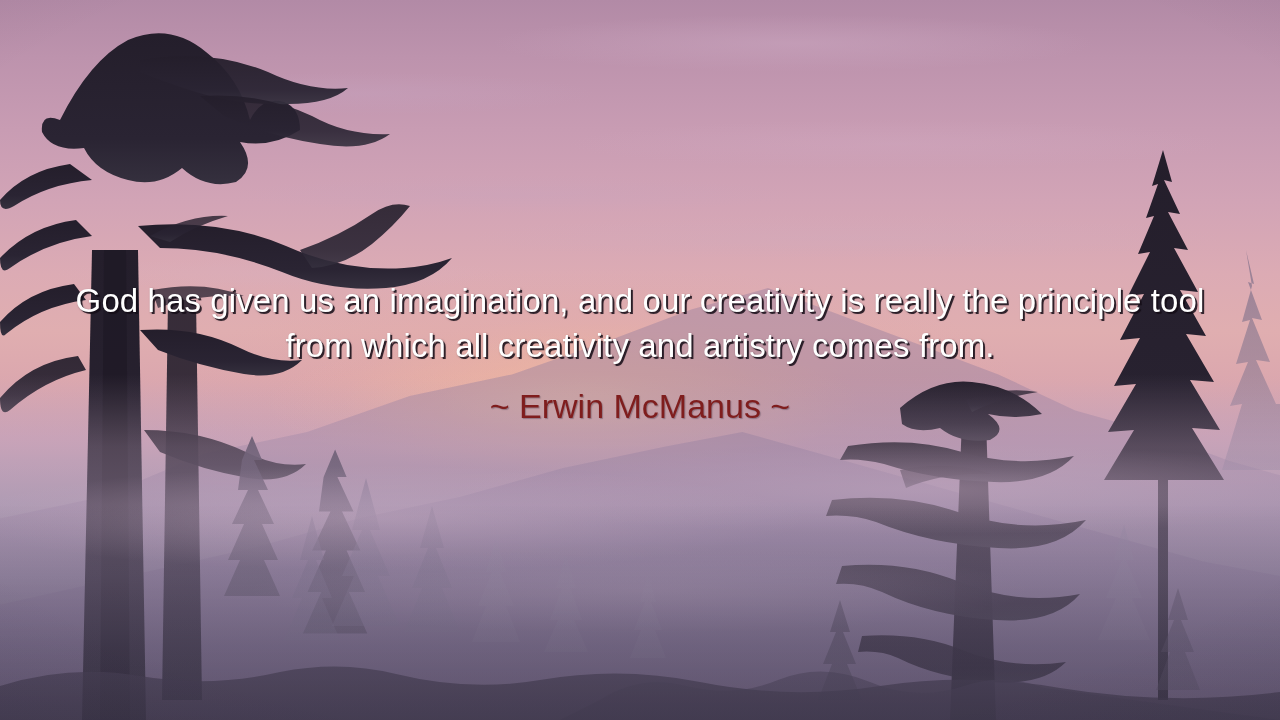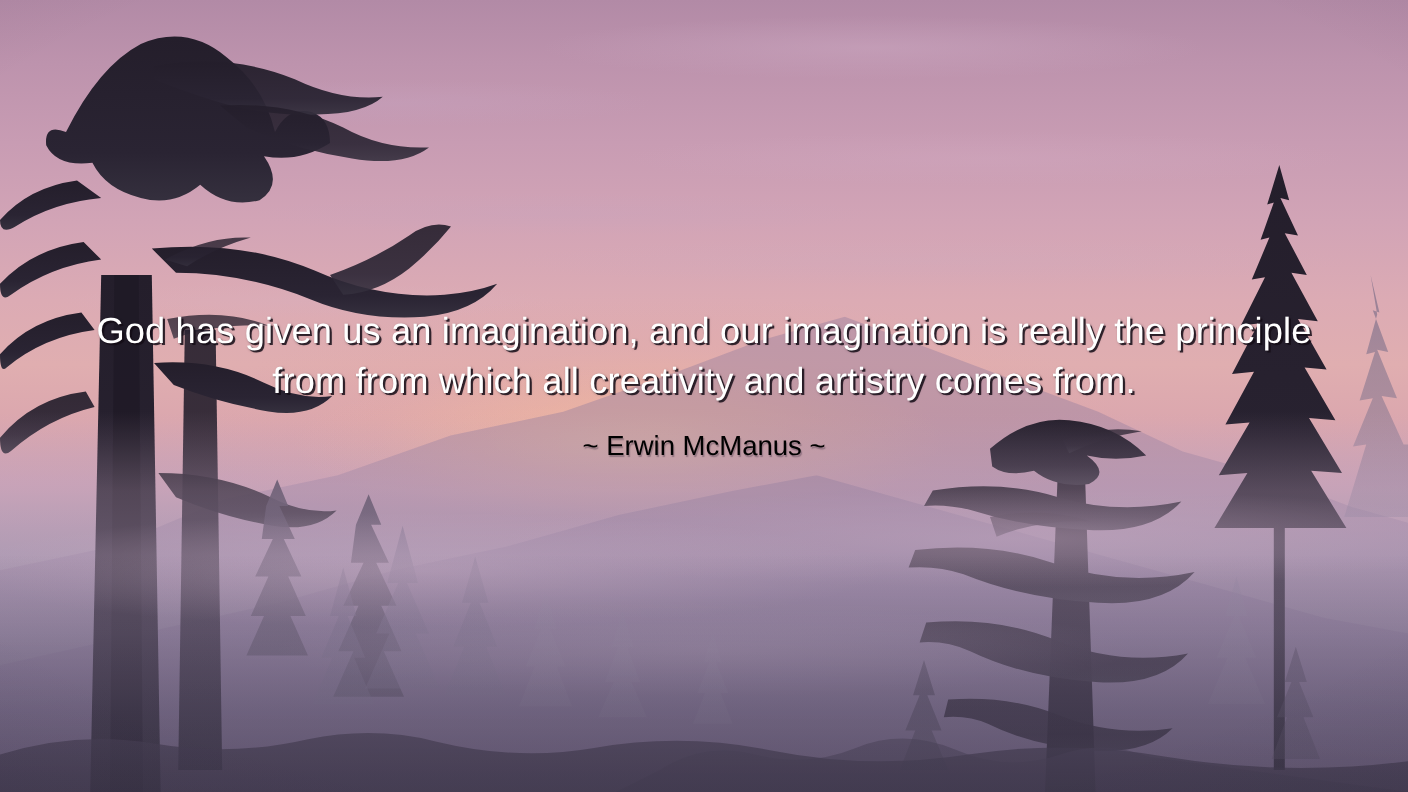--- a/index.html
+++ b/index.html
@@ -123,24 +123,24 @@
     font-weight: 400;
     letter-spacing: .1px;
     text-shadow:
        2px 2px 0 rgba(20,12,22,0.82),
        1px 1px 2px rgba(20,12,22,0.55);
     max-width: 1130px;
     margin: 0 auto;
   }
   #quote-author {
     margin: 16px auto 0;
-    font-size: 25px;
+    font-size: 34px;
     line-height: 44px;
     font-weight: 400;
-    color: #000000;
+    color: #7f1d1d;
     text-shadow: 1px 1px 1px rgba(30,20,40,0.30);
   }
 </style>
 </head>
 <body>
 
 <div id="stage">
 
   <div class="layer" id="sky-base"></div>
   <div class="layer" id="sun-glow"></div>
@@ -282,17 +282,17 @@
         <path d="M600 700 q 40 -26 86 -14 q 48 12 92 -6 q 44 -18 92 2
                  q 46 20 94 4 q 40 -14 80 2 L1280 720 L560 720 Z"></path>
       </g>
     </svg>
   </div>
 
   <div class="layer" id="fog"></div>
   <div class="layer" id="vignette"></div>
 
   <div id="quote-block">
-    <p id="quote-text">God has given us an imagination, and our imagination is really the principle from from which all creativity and artistry comes from.</p>
+    <p id="quote-text">God has given us an imagination, and our creativity is really the principle tool from which all creativity and artistry comes from.</p>
     <p id="quote-author">~ Erwin McManus ~</p>
   </div>
 
 </div>
 
 </body></html>

